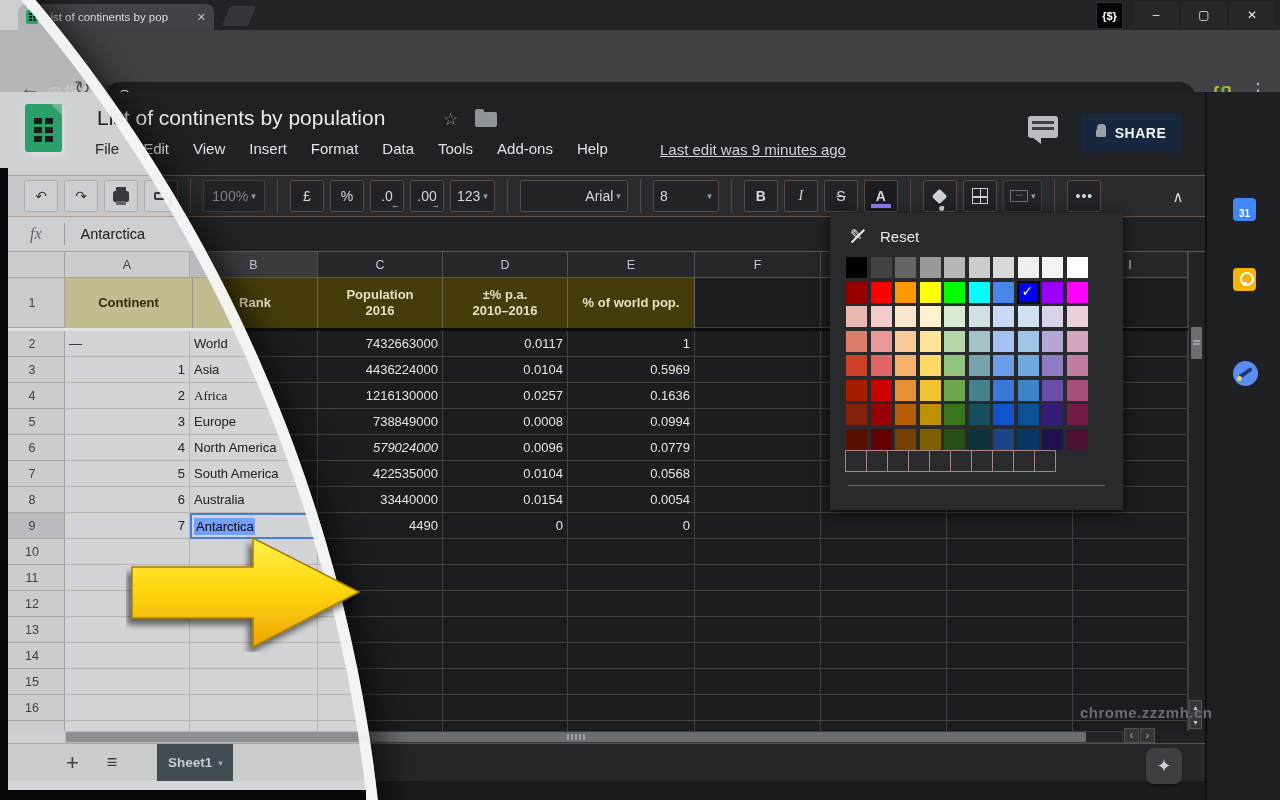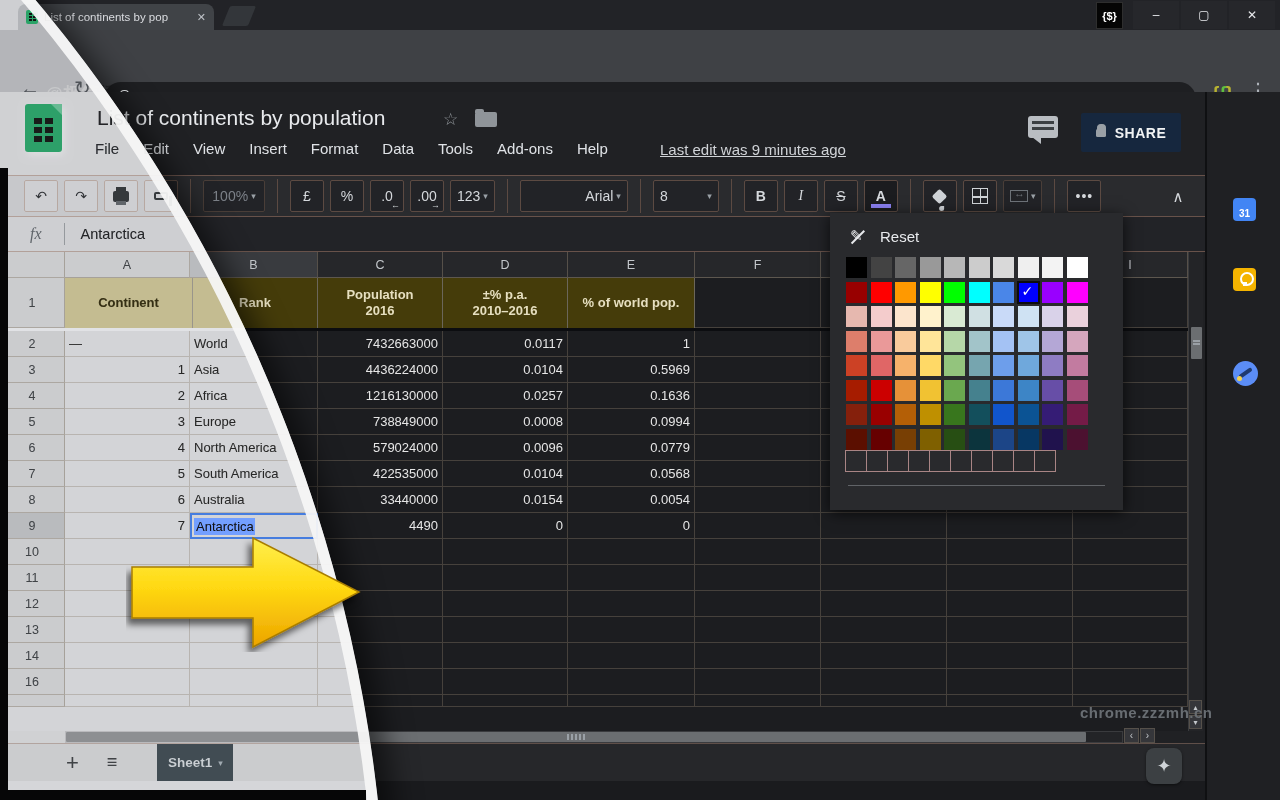--- a/index.html
+++ b/index.html
@@ -150,21 +150,21 @@
   #ic-keep { top:176px; width:23px; height:23px; background:#f5b400; border-radius:4px; position:relative; }
   #ic-keep:before { content:''; position:absolute; left:6.5px; top:4px; width:10px; height:10px; border:2px solid #fff; border-radius:50%; }
   #ic-keep:after { content:''; position:absolute; left:9.5px; top:14px; width:4px; height:4px; background:#fff; }
   #ic-tasks { top:246px; width:25px; height:25px; background:#5b8df6; border-radius:50%; position:relative; }
   #ic-tasks:before { content:''; position:absolute; left:5px; top:10px; width:15px; height:4px; background:#1f3a6e; border-radius:2px; transform:rotate(-35deg); }
   #ic-tasks:after { content:''; position:absolute; left:4px; top:15px; width:5px; height:5px; background:#f3d250; border-radius:50%; }
 
   
   #colorpicker { left:830px; top:213px; width:293px; background:#292a2d; box-shadow:0 3px 14px rgba(0,0,0,.7);
     padding:13px 16px 14px; z-index:50; }
-  #reset-row { display:flex; align-items:flex-end; gap:14px; color:#e8eaed; font-size:15px; margin:2px 0 12px 4px; }
+  #reset-row { display:flex; align-items:flex-start; gap:14px; color:#e8eaed; font-size:15px; margin:2px 0 12px 4px; }
   .penslash { position:relative; width:16px; height:16px; }
   .penslash:before { content:'✎'; position:absolute; left:0; top:-2px; color:#e8eaed; font-size:15px; }
   .penslash:after { content:''; position:absolute; left:7px; top:-1px; width:1.5px; height:18px; background:#e8eaed; transform:rotate(45deg); }
   #palette { display:grid; grid-template-columns:repeat(10,21px); gap:3.5px; }
   .swatch { width:21px; height:21px; position:relative; }
   .swatch.selected { outline:2px solid #0c0c0e; outline-offset:-1px; box-shadow:0 0 0 1px #fff inset; }
   .swatch.selected:after { content:'✓'; position:absolute; left:4px; top:1px; color:#fff; font-size:14px; font-weight:bold; }
   #custom-label { color:#e8eaed; font-size:15px; margin:14px 0 8px 4px; }
   #custom-slots { display:flex; }
   .slot { width:22px; height:22px; border:1px solid #a98585; margin-left:-1px; }
@@ -354,21 +354,21 @@
         <div class="cell num" style="width: 125px; height: 26px;">0.0104</div>
         <div class="cell num" style="width: 127px; height: 26px;">0.5969</div>
         <div class="cell" style="width: 126px; height: 26px;"></div>
         <div class="cell" style="width: 126px; height: 26px;"></div>
         <div class="cell" style="width: 126px; height: 26px;"></div>
         <div class="cell" style="width: 115px; height: 26px;"></div>
       </div>
       <div class="shrow">
         <div class="rh" style="height: 26px;">4</div>
         <div class="cell num" style="width: 125px; height: 26px;">2</div>
-        <div class="cell" style="width: 128px; height: 26px;">Africa</div>
+        <div class="cell" style="width: 128px; height: 26px; font-family: Liberation Serif, serif;">Africa</div>
         <div class="cell num" style="width: 125px; height: 26px;">1216130000</div>
         <div class="cell num" style="width: 125px; height: 26px;">0.0257</div>
         <div class="cell num" style="width: 127px; height: 26px;">0.1636</div>
         <div class="cell" style="width: 126px; height: 26px;"></div>
         <div class="cell" style="width: 126px; height: 26px;"></div>
         <div class="cell" style="width: 126px; height: 26px;"></div>
         <div class="cell" style="width: 115px; height: 26px;"></div>
       </div>
       <div class="shrow">
         <div class="rh" style="height: 26px;">5</div>
@@ -379,21 +379,21 @@
         <div class="cell num" style="width: 127px; height: 26px;">0.0994</div>
         <div class="cell" style="width: 126px; height: 26px;"></div>
         <div class="cell" style="width: 126px; height: 26px;"></div>
         <div class="cell" style="width: 126px; height: 26px;"></div>
         <div class="cell" style="width: 115px; height: 26px;"></div>
       </div>
       <div class="shrow">
         <div class="rh" style="height: 26px;">6</div>
         <div class="cell num" style="width: 125px; height: 26px;">4</div>
         <div class="cell" style="width: 128px; height: 26px;">North America</div>
-        <div class="cell num" style="width: 125px; height: 26px;">579024000</div>
+        <div class="cell num" style="width: 125px; height: 26px; font-style: italic;">579024000</div>
         <div class="cell num" style="width: 125px; height: 26px;">0.0096</div>
         <div class="cell num" style="width: 127px; height: 26px;">0.0779</div>
         <div class="cell" style="width: 126px; height: 26px;"></div>
         <div class="cell" style="width: 126px; height: 26px;"></div>
         <div class="cell" style="width: 126px; height: 26px;"></div>
         <div class="cell" style="width: 115px; height: 26px;"></div>
       </div>
       <div class="shrow">
         <div class="rh" style="height: 26px;">7</div>
         <div class="cell num" style="width: 125px; height: 26px;">5</div>
@@ -475,20 +475,32 @@
         <div class="cell" style="width: 125px; height: 26px;"></div>
         <div class="cell" style="width: 125px; height: 26px;"></div>
         <div class="cell" style="width: 127px; height: 26px;"></div>
         <div class="cell" style="width: 126px; height: 26px;"></div>
         <div class="cell" style="width: 126px; height: 26px;"></div>
         <div class="cell" style="width: 126px; height: 26px;"></div>
         <div class="cell" style="width: 115px; height: 26px;"></div>
       </div>
       <div class="shrow">
         <div class="rh" style="height: 26px;">14</div>
+        <div class="cell" style="width: 125px; height: 26px;"></div>
+        <div class="cell" style="width: 128px; height: 26px;"></div>
+        <div class="cell" style="width: 125px; height: 26px;"></div>
+        <div class="cell" style="width: 125px; height: 26px;"></div>
+        <div class="cell" style="width: 127px; height: 26px;"></div>
+        <div class="cell" style="width: 126px; height: 26px;"></div>
+        <div class="cell" style="width: 126px; height: 26px;"></div>
+        <div class="cell" style="width: 126px; height: 26px;"></div>
+        <div class="cell" style="width: 115px; height: 26px;"></div>
+      </div>
+      <div class="shrow">
+        <div class="rh" style="height: 26px;">15</div>
         <div class="cell" style="width: 125px; height: 26px;"></div>
         <div class="cell" style="width: 128px; height: 26px;"></div>
         <div class="cell" style="width: 125px; height: 26px;"></div>
         <div class="cell" style="width: 125px; height: 26px;"></div>
         <div class="cell" style="width: 127px; height: 26px;"></div>
         <div class="cell" style="width: 126px; height: 26px;"></div>
         <div class="cell" style="width: 126px; height: 26px;"></div>
         <div class="cell" style="width: 126px; height: 26px;"></div>
         <div class="cell" style="width: 115px; height: 26px;"></div>
       </div>

